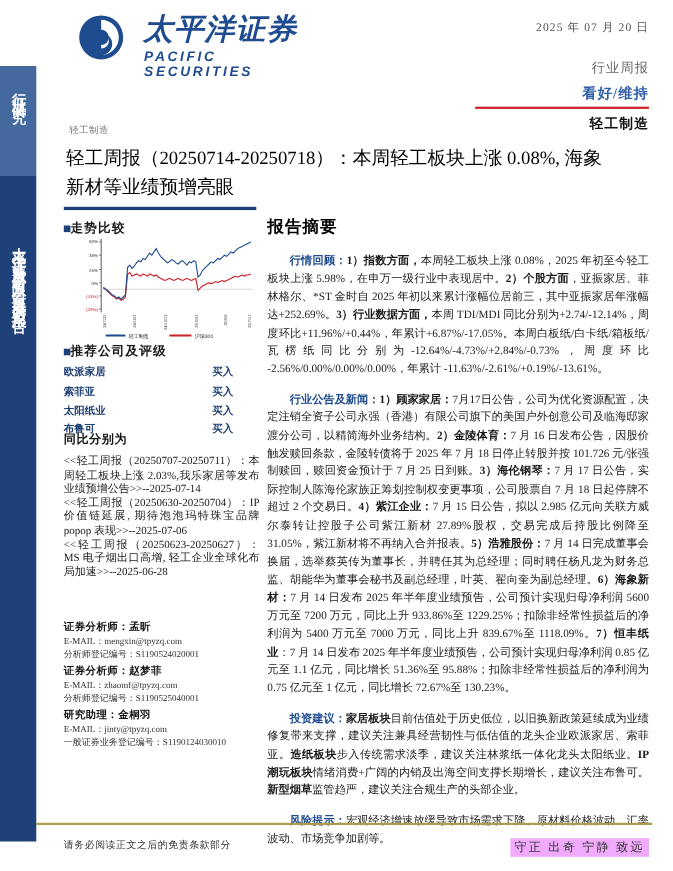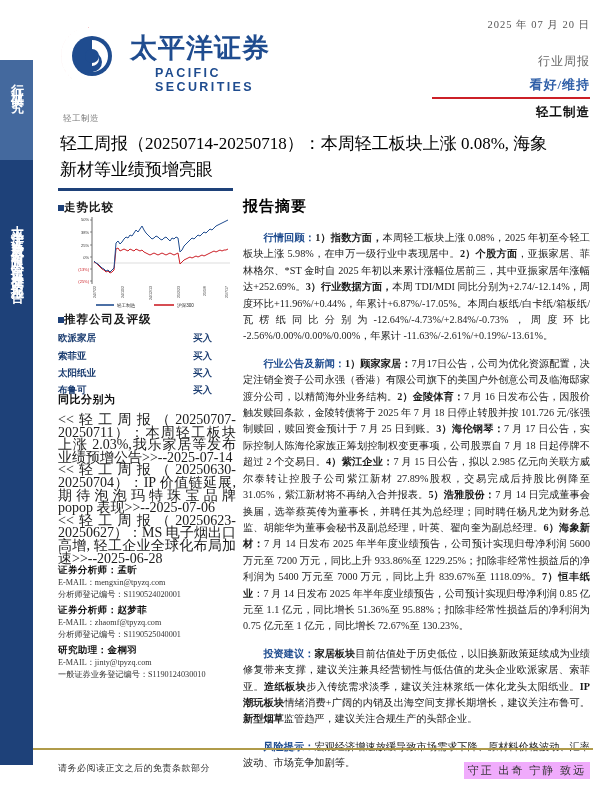--- a/index.html
+++ b/index.html
@@ -50,22 +50,22 @@
   }
   .vtext-company {
     left: 8px; top: 215px;
     font-size: 13px;
     letter-spacing: 4px;
   }
 
   
   .logo-wrap {
     position: absolute;
-    left: 58px; top: 24px;
-    width: 230px; height: 64px;
+    left: 58px; top: 2px;
+    width: 230px; height: 64px; font-style: italic;
   }
   .logo-mark {
     position: absolute;
     left: 0; top: 0;
     width: 64px; height: 64px;
   }
   .logo-cn {
     position: absolute;
     left: 72px; top: 6px;
     font-size: 27px;
@@ -75,21 +75,20 @@
     font-family: "Liberation Sans", sans-serif;
   }
   .logo-en {
     position: absolute;
     left: 73px; top: 42px;
     font-size: 12.5px;
     font-weight: bold;
     color: #1f4c8f;
     letter-spacing: 2.4px;
     font-family: "Liberation Sans", sans-serif;
-    margin-left: 24px;
   }
 
   .hdr-right {
     position: absolute;
     right: 22px; top: 18px;
     width: 200px;
     text-align: right;
   }
   .hdr-date {
     font-size: 10.5px;
@@ -203,21 +202,21 @@
     width: 178px;
   }
   .relres-title {
     font-size: 11px;
     font-weight: bold;
     color: #111111;
     letter-spacing: 0.5px;
     margin-bottom: 7px;
   }
   .relres-item {
-    font-size: 14px;
+    font-size: 10px;
     line-height: 12.6px;
     color: #1a1a1a;
     margin-bottom: 0px;
     text-align: justify;
   }
 
   .analysts {
     position: absolute;
     left: 58px; top: 560px;
     width: 180px;

